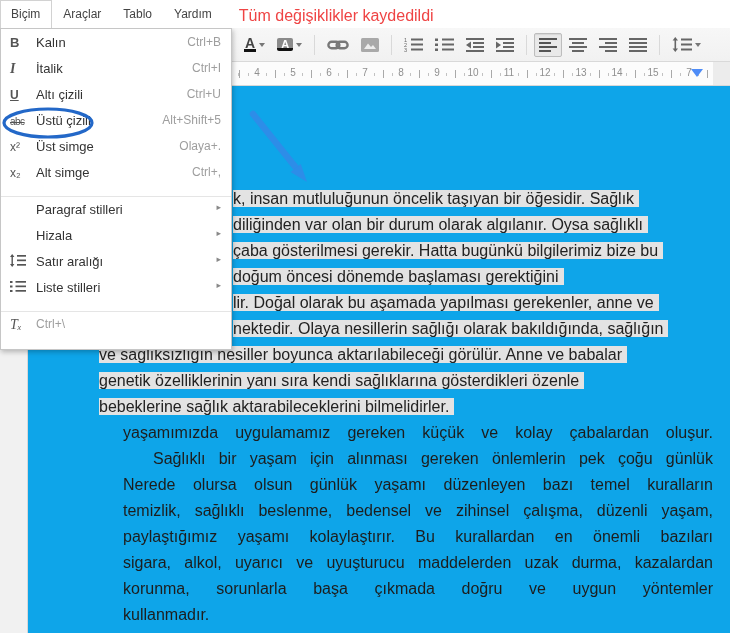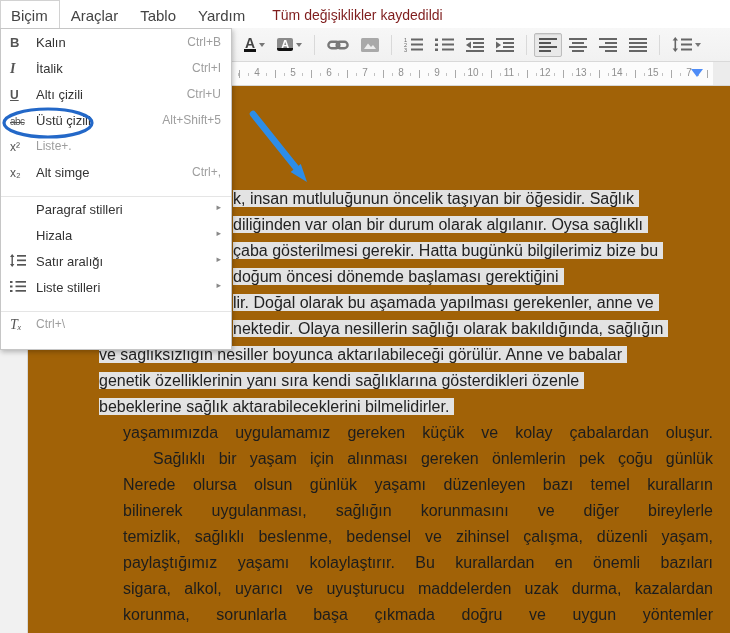--- a/index.html
+++ b/index.html
@@ -1,23 +1,23 @@
 <!DOCTYPE html>
 <html><head>
 <meta charset="utf-8">
 <style>
   * { margin:0; padding:0; box-sizing:border-box; }
   html,body { width:730px; height:633px; overflow:hidden; background:#fff;
               font-family:"Liberation Sans", sans-serif; position:relative; }
 
   
   #menubar { position:absolute; left:0; top:0; width:730px; height:28px; background:#fff; z-index:25; display:flex; align-items:stretch; }
-  .mb-item { font-size:15px; color:#444; padding:7px 11px 0 11px; cursor:default; }
+  .mb-item { font-size:12px; color:#444; padding:7px 11px 0 11px; cursor:default; }
   .mb-item.open { background:#fff; border:1px solid #d2d2d2; border-bottom:none; padding:6px 11px 0 10px; }
-  #mb-status { font-size:14px; color:#7f1d1d; padding:7px 0 0 16px; }
+  #mb-status { font-size:16px; color:#ef4444; padding:7px 0 0 16px; }
 
   
   #toolbar { position:absolute; left:0; top:28px; width:730px; height:34px;
              background:linear-gradient(#f7f7f7,#f1f1f1); border-bottom:1px solid #d9d9d9;
              display:flex; align-items:center; padding-left:238px; z-index:5; }
   .tb-btn { height:24px; min-width:24px; display:flex; align-items:center; justify-content:center;
             padding:0 4px; margin:0 1px; border:1px solid transparent; border-radius:2px; }
   .tb-btn.active { border:1px solid #bdbdbd; background:#e9e9e9; box-shadow:inset 0 1px 1px rgba(0,0,0,.08); }
   .tb-sep { width:1px; height:20px; background:#d9d9d9; margin:0 6px; }
   .caret { width:0; height:0; border-left:3.5px solid transparent; border-right:3.5px solid transparent;
@@ -37,21 +37,21 @@
         repeating-linear-gradient(90deg,#c2c2c2 0 1px,transparent 1px 18px);
      background-position:239px 8px,248px 11px;
      background-size:auto 8px,auto 3px;
      background-repeat:repeat-x; }
   .rnum { position:absolute; top:5px; transform:translateX(-50%); font-size:10px; color:#8f8f8f; background:#fcfcfc; padding:0 2px; }
   #ruler-right-cap { position:absolute; right:0; top:0; width:17px; height:23px; background:#ececec; }
   #indent-marker { position:absolute; left:691px; top:7px; width:0; height:0;
       border-left:6px solid transparent; border-right:6px solid transparent; border-top:8px solid #4e8cf7; }
 
   
-  #doc-area { position:absolute; left:0; top:86px; width:730px; height:547px; background:#a16207; z-index:1; }
+  #doc-area { position:absolute; left:0; top:86px; width:730px; height:547px; background:#0ea5e9; z-index:1; }
   #left-gutter { position:absolute; left:0; top:0; width:28px; height:547px; background:#f1f1f1; border-right:1px solid #d7d7d7; }
 
   .p1 { position:absolute; left:0; top:100px; width:730px; color:#222; font-size:16px; }
   .p1 .line { height:26px; line-height:26px; white-space:nowrap; }
   .p1 .line.hidden-left { padding-left:233px; }
   .p1 .line.full { padding-left:99px; }
   .hl { background:#e3e3e3; padding-right:5px; }
 
   .p2 { position:absolute; left:123px; top:334px; width:590px; color:#1d1d1d; font-size:16px; }
   .p2 .line { height:26px; line-height:26px; text-align:justify; text-align-last:justify; overflow:hidden; }
@@ -248,21 +248,20 @@
     <div class="line hidden-left"><span class="hl">nektedir. Olaya nesillerin sağlığı olarak bakıldığında, sağlığın</span></div>
     <div class="line full"><span class="hl">ve sağlıksızlığın nesiller boyunca aktarılabileceği görülür. Anne ve babalar</span></div>
     <div class="line full"><span class="hl">genetik özelliklerinin yanı sıra kendi sağlıklarına gösterdikleri özenle</span></div>
     <div class="line full"><span class="hl">bebeklerine sağlık aktarabileceklerini bilmelidirler.</span></div>
   </div>
 
   <div class="p2">
     <div class="line">yaşamımızda  uygulamamız gereken küçük ve kolay çabalardan oluşur.</div>
     <div class="line first">Sağlıklı bir yaşam için alınması gereken önlemlerin pek çoğu günlük</div>
     <div class="line">Nerede olursa olsun günlük yaşamı düzenleyen bazı temel kuralların</div>
-    <div class="line">bilinerek uygulanması, sağlığın korunmasını ve diğer bireylerle</div>
     <div class="line">temizlik, sağlıklı beslenme, bedensel ve zihinsel çalışma, düzenli yaşam,</div>
     <div class="line">paylaştığımız yaşamı kolaylaştırır. Bu kurallardan en önemli bazıları</div>
     <div class="line">sigara, alkol, uyarıcı ve uyuşturucu maddelerden uzak durma, kazalardan</div>
     <div class="line">korunma, sorunlarla başa çıkmada doğru ve uygun yöntemler</div>
     <div class="line last">kullanmadır.</div>
   </div>
 </div>
 
 <div id="format-menu">
   <div class="mrow">
@@ -280,21 +279,22 @@
     <span class="lbl">Altı çizili</span>
     <span class="sc">Ctrl+U</span>
   </div>
   <div class="mrow">
     <span class="ic ic-strike"></span>
     <span class="lbl">Üstü çizili</span>
     <span class="sc">Alt+Shift+5</span>
   </div>
   <div class="mrow">
     <span class="ic ic-sup"></span>
-    <span class="sc">Liste+.</span>
+    <span class="lbl">Üst simge</span>
+    <span class="sc">Olaya+.</span>
   </div>
   <div class="mrow">
     <span class="ic ic-sub"></span>
     <span class="lbl">Alt simge</span>
     <span class="sc">Ctrl+,</span>
   </div>
   <div class="msep"></div>
   <div class="mrow">
     <span class="ic"></span>
     <span class="lbl">Paragraf stilleri</span>

